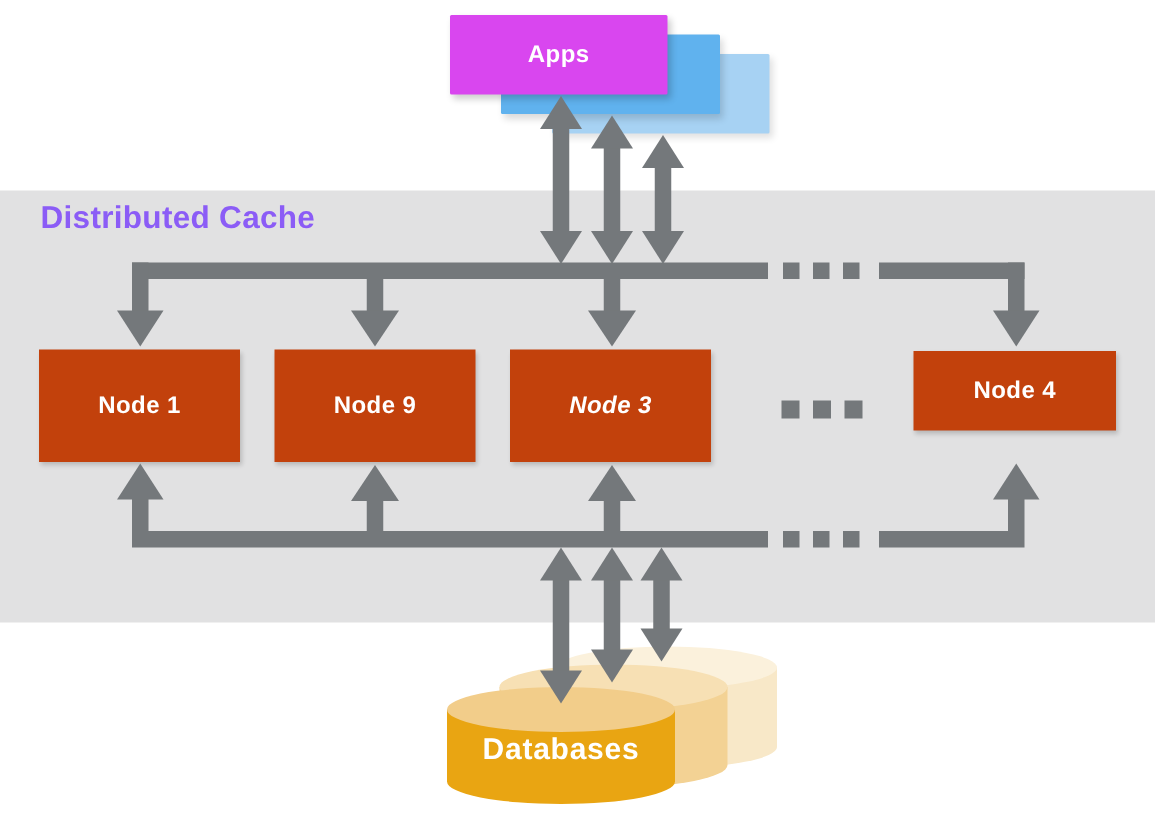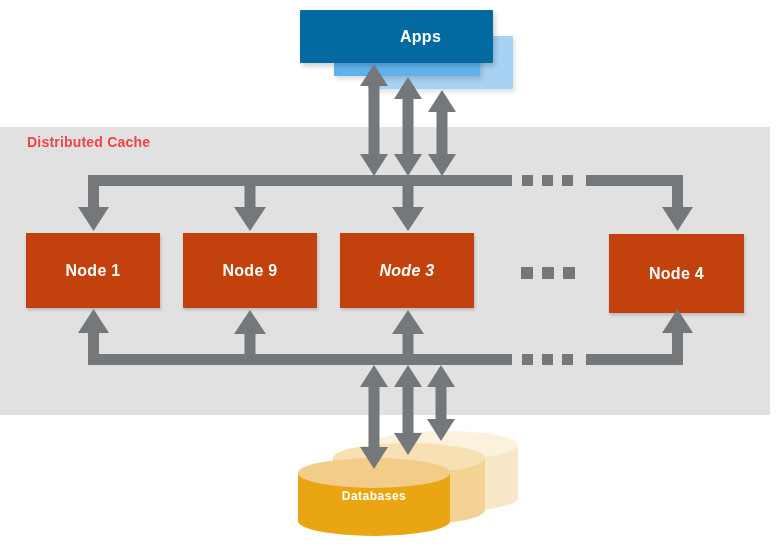--- a/index.html
+++ b/index.html
@@ -6,39 +6,39 @@
   #stage{
     position:relative;width:776px;height:548px;overflow:hidden;
     font-family:"Liberation Sans", sans-serif;background:#ffffff;
   }
   .band{
     position:absolute;left:0;top:127px;width:770px;height:288px;
     background:#e1e1e2;
   }
   .band-title{
     position:absolute;left:27px;top:134px;
-    font-size:14px;font-weight:700;color:#ef4444;letter-spacing:.2px;
+    font-size:21px;font-weight:700;color:#8b5cf6;letter-spacing:.2px;
   }
   .app-card{position:absolute;border-radius:1px;}
   .app-back {left:368px;top:36px;width:145px;height:53px;background:#a7d2f3;box-shadow:2px 3px 5px rgba(0,0,0,.12);}
   .app-mid  {left:334px;top:23px;width:146px;height:53px;background:#60b2ee;box-shadow:2px 3px 5px rgba(0,0,0,.15);}
-  .app-front{left:300px;top:10px;width:145px;height:53px;background:#0369a1;box-shadow:2px 3px 5px rgba(0,0,0,.2);
-    display:flex;align-items:center;justify-content:center;padding-left:48px;}
+  .app-front{left:300px;top:10px;width:145px;height:53px;background:#d946ef;box-shadow:2px 3px 5px rgba(0,0,0,.2);
+    display:flex;align-items:center;justify-content:center;}
   .app-front .lbl{color:#ffffff;font-size:16px;font-weight:700;letter-spacing:.3px;}
   .node{
     position:absolute;top:233px;width:134px;height:75px;background:#c2410c;
     display:flex;align-items:center;justify-content:center;
     box-shadow:1px 2px 3px rgba(0,0,0,.18);
   }
   .node .lbl{color:#ffffff;font-size:16px;font-weight:700;letter-spacing:.3px;}
-  .n1{left:26px;} .n2{left:183px;} .n3{left:340px;font-style:italic;} .n4{left:609px;top:234px;width:135px;height:79px;}
+  .n1{left:26px;} .n2{left:183px;} .n3{left:340px;font-style:italic;} .n4{left:609px;top:234px;width:135px;height:53px;}
   svg{position:absolute;left:0;top:0;}
   .db-label{
     position:absolute;left:298px;top:489px;width:152px;text-align:center;
-    color:#ffffff;font-size:12px;font-weight:700;letter-spacing:.5px;
+    color:#ffffff;font-size:20px;font-weight:700;letter-spacing:.5px;
   }
 </style>
 </head>
 <body>
 
 <div id="stage">
 
   <div class="band"></div>
   <div class="band-title">Distributed Cache</div>
 

